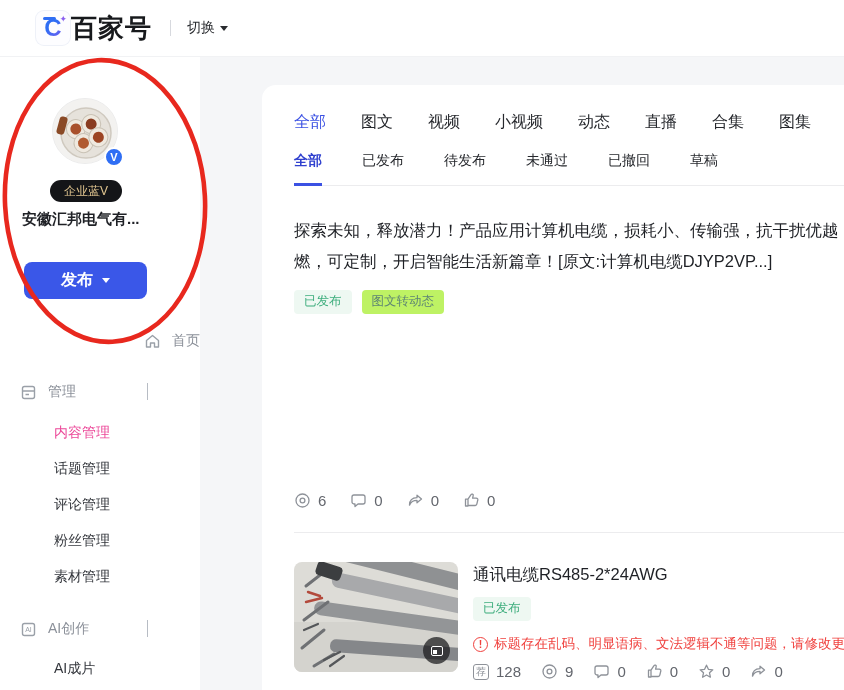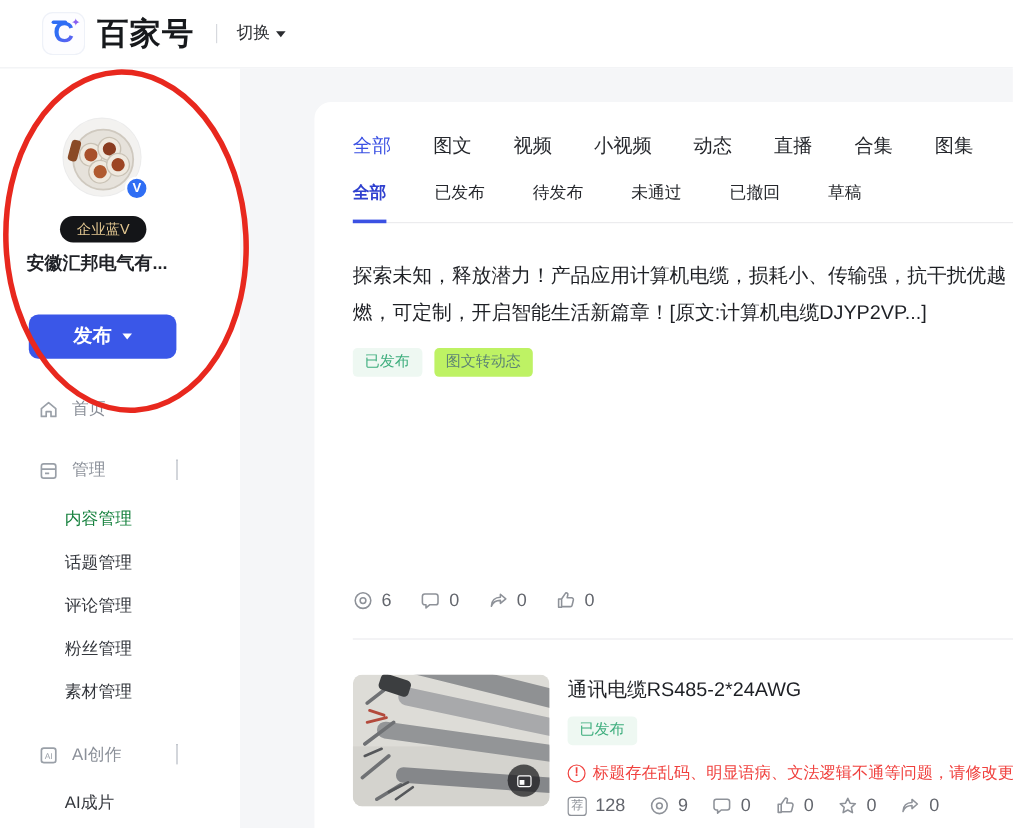--- a/index.html
+++ b/index.html
@@ -7,21 +7,21 @@
     font-family:"Liberation Sans","DejaVu Sans",sans-serif; }
   
   .header { position:absolute; top:0; left:0; width:844px; height:57px; background:#fff;
     border-bottom:1px solid #f1f2f4; display:flex; align-items:center; z-index:5; }
   .logo-box { width:36px; height:36px; margin-left:35px; border-radius:9px; background:#fdfdff;
     box-shadow:0 0 0 1px #eef1f8 inset; display:flex; align-items:center; justify-content:center; position:relative; }
   .logo-c { font-size:24px; font-weight:bold; color:#2f6ef4; line-height:1;
     background:linear-gradient(140deg,#2f6ef4 40%,#7a5cf0); -webkit-background-clip:text; background-clip:text; -webkit-text-fill-color:transparent; }
   .logo-bar { position:absolute; top:7px; left:8px; width:13px; height:3px; border-radius:2px; background:#2f6ef4; }
   .logo-spark { position:absolute; top:4px; right:4px; font-size:9px; color:#8a5ff0; }
-  .brand { font-size:26px; font-weight:bold; color:#17191c; margin-left:10px; letter-spacing:1px; }
+  .brand { font-size:26px; font-weight:bold; color:#17191c; letter-spacing:1px; }
   .hdr-div { width:1px; height:16px; background:#d7d9de; margin:0 16px 0 18px; }
   .switch { font-size:14px; color:#2a2c30; display:flex; align-items:center; gap:5px; cursor:pointer; }
   .caret-down { width:0; height:0; border-left:4.5px solid transparent; border-right:4.5px solid transparent; border-top:5.5px solid #2a2c30; }
   
   .page { position:absolute; top:57px; left:0; width:844px; height:633px; background:#f5f6f8; }
   .sidebar { position:absolute; top:0; left:0; width:200px; height:633px; background:#fff; }
   
   .avatar-wrap { position:absolute; top:41px; left:52px; width:66px; height:66px; }
   .avatar { width:66px; height:66px; border-radius:50%; overflow:hidden; background:#f4f3f1; border:1px solid #ececec; }
   .v-badge { position:absolute; right:-6px; bottom:-3px; width:20px; height:20px; border-radius:50%;
@@ -29,27 +29,27 @@
     display:flex; align-items:center; justify-content:center; }
   .ent-badge { position:absolute; top:123px; left:50px; width:72px; height:22px; border-radius:11px;
     background:#141518; color:#e3c791; font-size:12px; display:flex; align-items:center; justify-content:center; }
   .acct-name { position:absolute; top:153px; left:22px; width:160px; font-size:15px; font-weight:bold; color:#1f2126; white-space:nowrap; }
   .pub-btn { position:absolute; top:205px; left:24px; width:123px; height:37px; border:none; border-radius:8px;
     background:#3a57e8; color:#fff; font-size:16px; font-weight:bold; display:flex; align-items:center;
     justify-content:center; gap:9px; cursor:pointer; font-family:Liberation Sans, sans-serif; }
   .pub-caret { width:0; height:0; border-left:4.5px solid transparent; border-right:4.5px solid transparent; border-top:5.5px solid #fff; }
   
   .menu { position:absolute; top:266px; left:0; width:200px; }
-  .mrow { height:36px; display:flex; align-items:center; padding-left:32px; font-size:14px; color:#8b9099; cursor:pointer; }
+  .mrow { height:36px; display:flex; align-items:center; padding-left:20px; font-size:14px; color:#8b9099; cursor:pointer;justify-content:flex-end; }
   .mrow .mlabel { margin-left:11px; }
   .mrow .chev { margin-left:auto; margin-right:52px; }
   .chev-up { width:8px; height:8px; border-left:1.6px solid #b7bcc4; border-top:1.6px solid #b7bcc4; transform:rotate(45deg) translateY(2px); }
   .gap15 { height:15px; } .gap5 { height:5px; } .gap16 { height:16px; } .gap4 { height:4px; }
   .srow { height:36px; display:flex; align-items:center; padding-left:54px; font-size:14px; color:#33363c; cursor:pointer; }
-  .srow.active { color:#15803d;text-align:right; }
+  .srow.active { color:#ec4899;text-align:right; }
   .micon { width:17px; height:17px; color:#9aa0a8; flex:0 0 auto; }
   
   .card { position:absolute; top:28px; left:262px; width:620px; height:605px; background:#fff; border-radius:14px 0 0 0; }
   .card-inner { padding:27px 0 0 32px; }
   .tabs { display:flex; gap:35px; font-size:16px; color:#26282d; }
   .tabs .tab { cursor:pointer; white-space:nowrap; }
   .tabs .tab.active { color:#3b51e3; }
   .subtabs { display:flex; gap:40px; font-size:14px; color:#26282d; margin-top:19px; border-bottom:1px solid #ececee; }
   .subtabs .stab { cursor:pointer; padding-bottom:13px; white-space:nowrap; }
   .subtabs .stab.active { color:#3041cf; font-weight:bold; border-bottom:3px solid #3b51e3; margin-bottom:-1px; }

